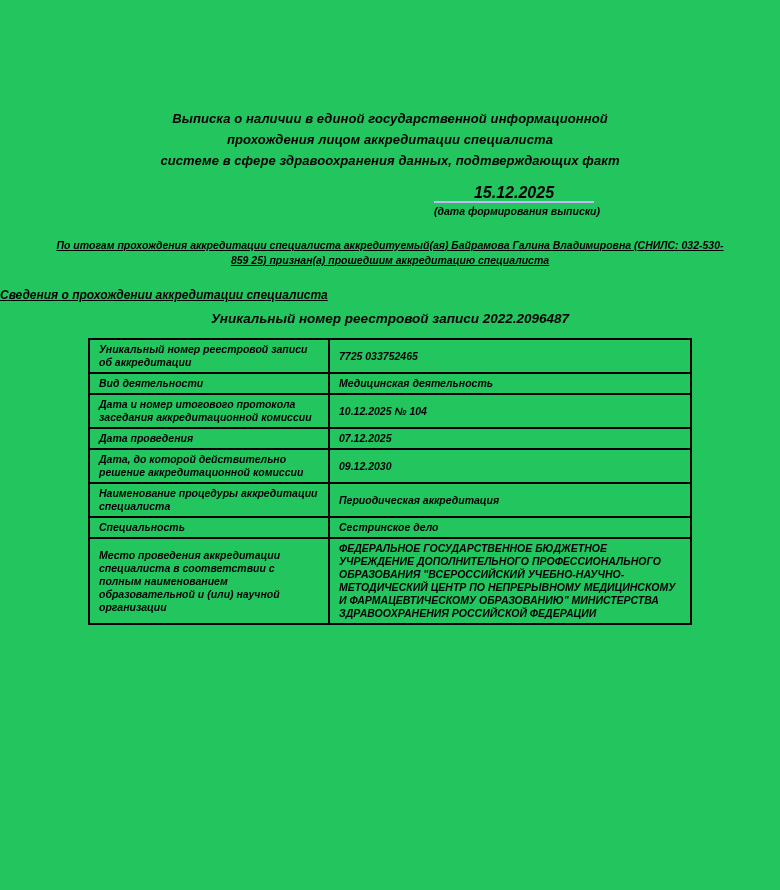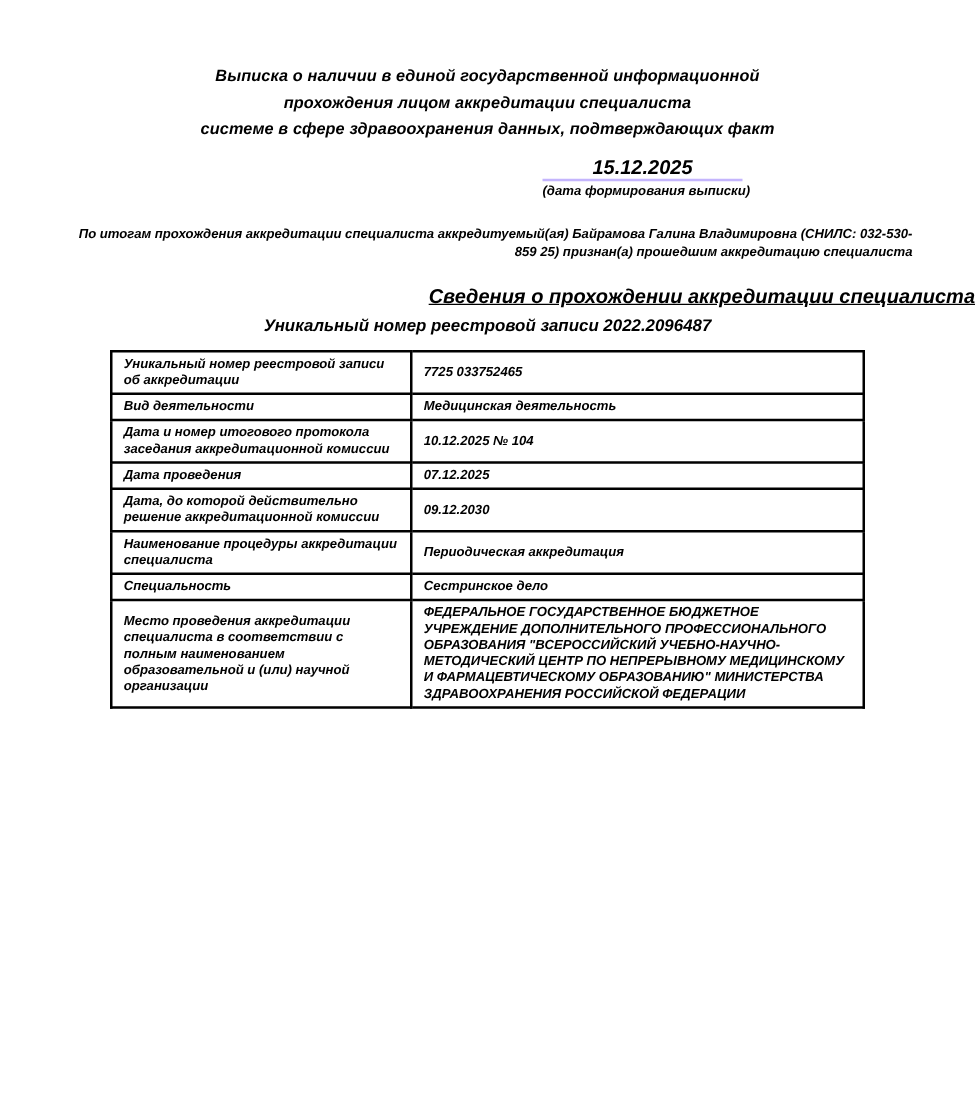--- a/index.html
+++ b/index.html
@@ -5,27 +5,27 @@
   html, body { margin: 0; padding: 0; }
   body {
     background: #e8e8e8;
     font-family: "Liberation Sans", "DejaVu Sans", sans-serif;
   }
   .page {
     position: relative;
     width: 780px;
     height: 890px;
     margin: 0 auto;
-    background: #ffffff;
+    background: #22c55e;
     color: #000000;
     font-weight: bold;
     font-style: italic;
     overflow: hidden;
     box-sizing: border-box;
-    padding-top: 50px;
+    padding-top: 108px;
   }
   .doc-title {
     text-align: center;
     font-size: 13px;
     line-height: 21px;
     letter-spacing: 0.1px;
   }
   .date-block {
     width: 160px;
     margin: 15px 186px 0 auto;
@@ -41,28 +41,29 @@
   .date-caption {
     display: block;
     font-size: 10.5px;
     line-height: 13px;
     padding-top: 2px;
     white-space: nowrap;
   }
   .result-paragraph {
     width: 680px;
     margin: 20px auto 0;
-    text-align: right;
+    text-align: center;
     font-size: 10.5px;
     line-height: 15px;
+    text-decoration: underline;
   }
   .section-heading {
     margin-top: 21px;
-    text-align: right;
-    font-size: 16px;
+    text-align: left;
+    font-size: 12px;
     line-height: 13px;
     text-decoration: underline;
   }
   .registry-heading {
     margin-top: 9px;
     text-align: center;
     font-size: 13.5px;
     line-height: 16px;
   }
   table.accreditation-table {

